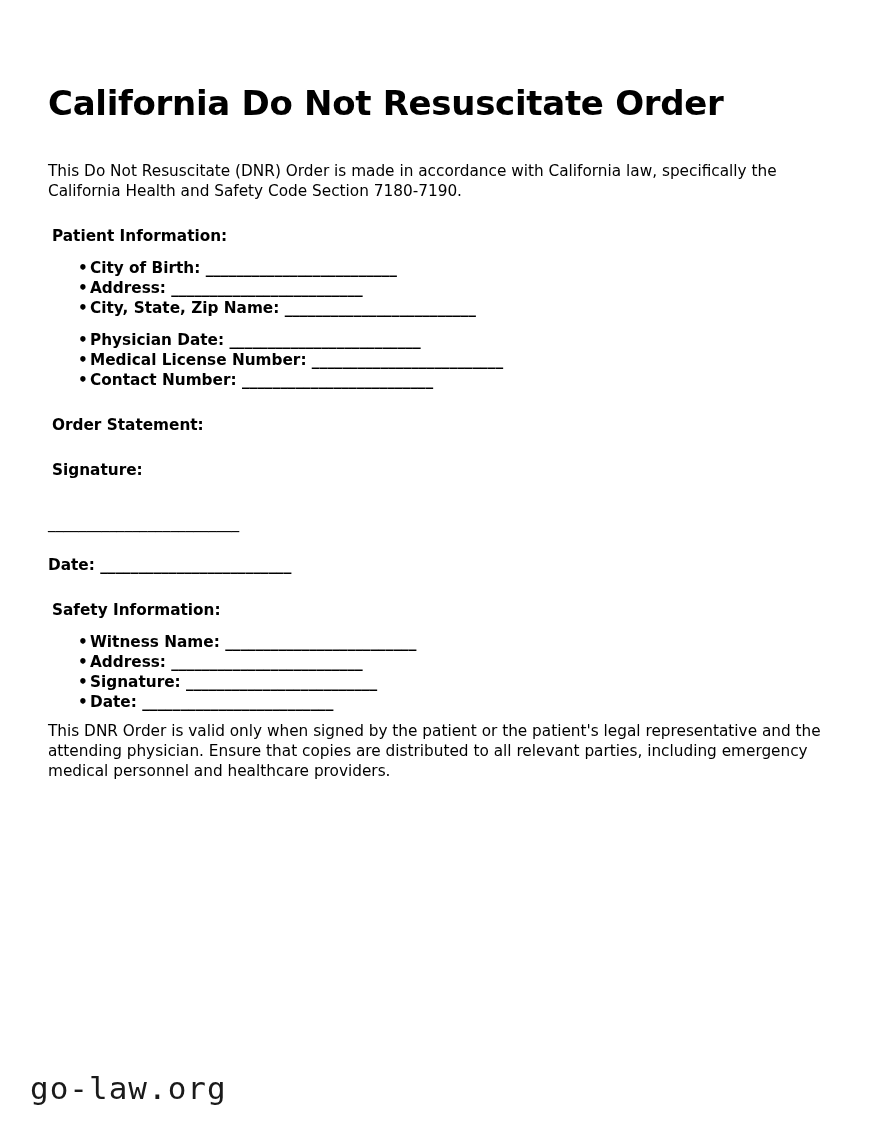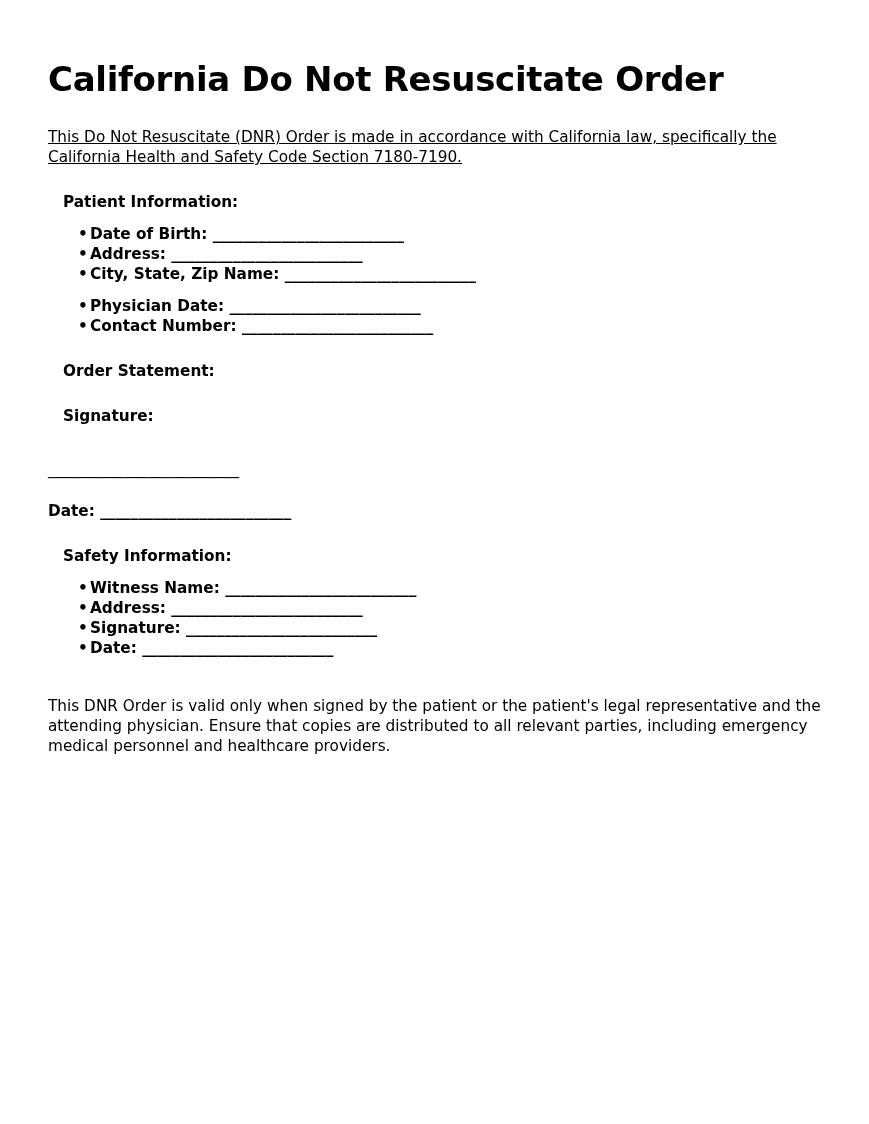--- a/index.html
+++ b/index.html
@@ -17,41 +17,40 @@
     -webkit-font-smoothing: antialiased;
   }
   .page {
     position: absolute;
     top: 0;
     left: 0;
     width: 869px;
     height: 1124px;
     background: #ffffff;
     box-sizing: border-box;
-    padding: 48px 48px 0 48px;
+    padding: 72px 48px 0 48px;
   }
   .doc-title {
     font-size: 34px;
     font-weight: bold;
     letter-spacing: -0.3px;
     line-height: 1.15;
     margin: 12px 0 0 0;
   }
   .para {
     font-size: 15.3px;
     line-height: 20px;
-    margin: 28px 0 0 0;
+    margin: 38px 0 0 0;
     max-width: 775px;
-    text-decoration: underline;
   }
   .section-heading {
     font-size: 15.3px;
     font-weight: bold;
     line-height: 20px;
-    margin: 25px 0 0 15px;
+    margin: 25px 0 0 4px;
   }
   ul.field-list {
     list-style: none;
     margin: 12px 0 0 0;
     padding: 0;
   }
   ul.field-list li {
     font-size: 15.3px;
     font-weight: bold;
     line-height: 20px;
@@ -81,21 +80,21 @@
   .date-line {
     font-size: 15.3px;
     font-weight: bold;
     line-height: 20px;
     margin: 22px 0 0 0;
     white-space: nowrap;
   }
   .closing {
     font-size: 15.3px;
     line-height: 20px;
-    margin: 38px 0 0 0;
+    margin: 9px 0 0 0;
     max-width: 775px;
   }
   .watermark {
     position: absolute;
     left: 30px;
     bottom: 18px;
     font-family: "DejaVu Sans Mono", "Liberation Mono", monospace;
     font-size: 31px;
     letter-spacing: 1px;
     color: #1a1a1a;
@@ -106,41 +105,43 @@
 <body>
 
 <div class="page">
 
   <h1 class="doc-title">California Do Not Resuscitate Order</h1>
 
   <p class="para">This Do Not Resuscitate (DNR) Order is made in accordance with California law, specifically the California Health and Safety Code Section 7180-7190.</p>
 
   <h2 class="section-heading">Patient Information:</h2>
   <ul class="field-list">
-    <li><span>Date of Birth:</span> <span class="blank">_________________________</span></li>
+    <li><span>City of Birth:</span> <span class="blank">_________________________</span></li>
     <li><span>Address:</span> <span class="blank">_________________________</span></li>
     <li><span>City, State, Zip Name:</span> <span class="blank">_________________________</span></li>
   </ul>
 
   <ul class="field-list">
     <li><span>Physician Date:</span> <span class="blank">_________________________</span></li>
+    <li><span>Medical License Number:</span> <span class="blank">_________________________</span></li>
     <li><span>Contact Number:</span> <span class="blank">_________________________</span></li>
   </ul>
 
   <h2 class="section-heading">Order Statement:</h2>
 
   <h2 class="section-heading">Signature:</h2>
   <div class="sig-rule">_________________________</div>
 
   <div class="date-line"><span>Date:</span> <span class="blank">_________________________</span></div>
 
   <h2 class="section-heading">Safety Information:</h2>
   <ul class="field-list">
     <li><span>Witness Name:</span> <span class="blank">_________________________</span></li>
     <li><span>Address:</span> <span class="blank">_________________________</span></li>
     <li><span>Signature:</span> <span class="blank">_________________________</span></li>
     <li><span>Date:</span> <span class="blank">_________________________</span></li>
   </ul>
 
   <p class="closing">This DNR Order is valid only when signed by the patient or the patient's legal representative and the attending physician. Ensure that copies are distributed to all relevant parties, including emergency medical personnel and healthcare providers.</p>
 
+  <div class="watermark">go-law.org</div>
 
 </div>
 
 </body></html>

